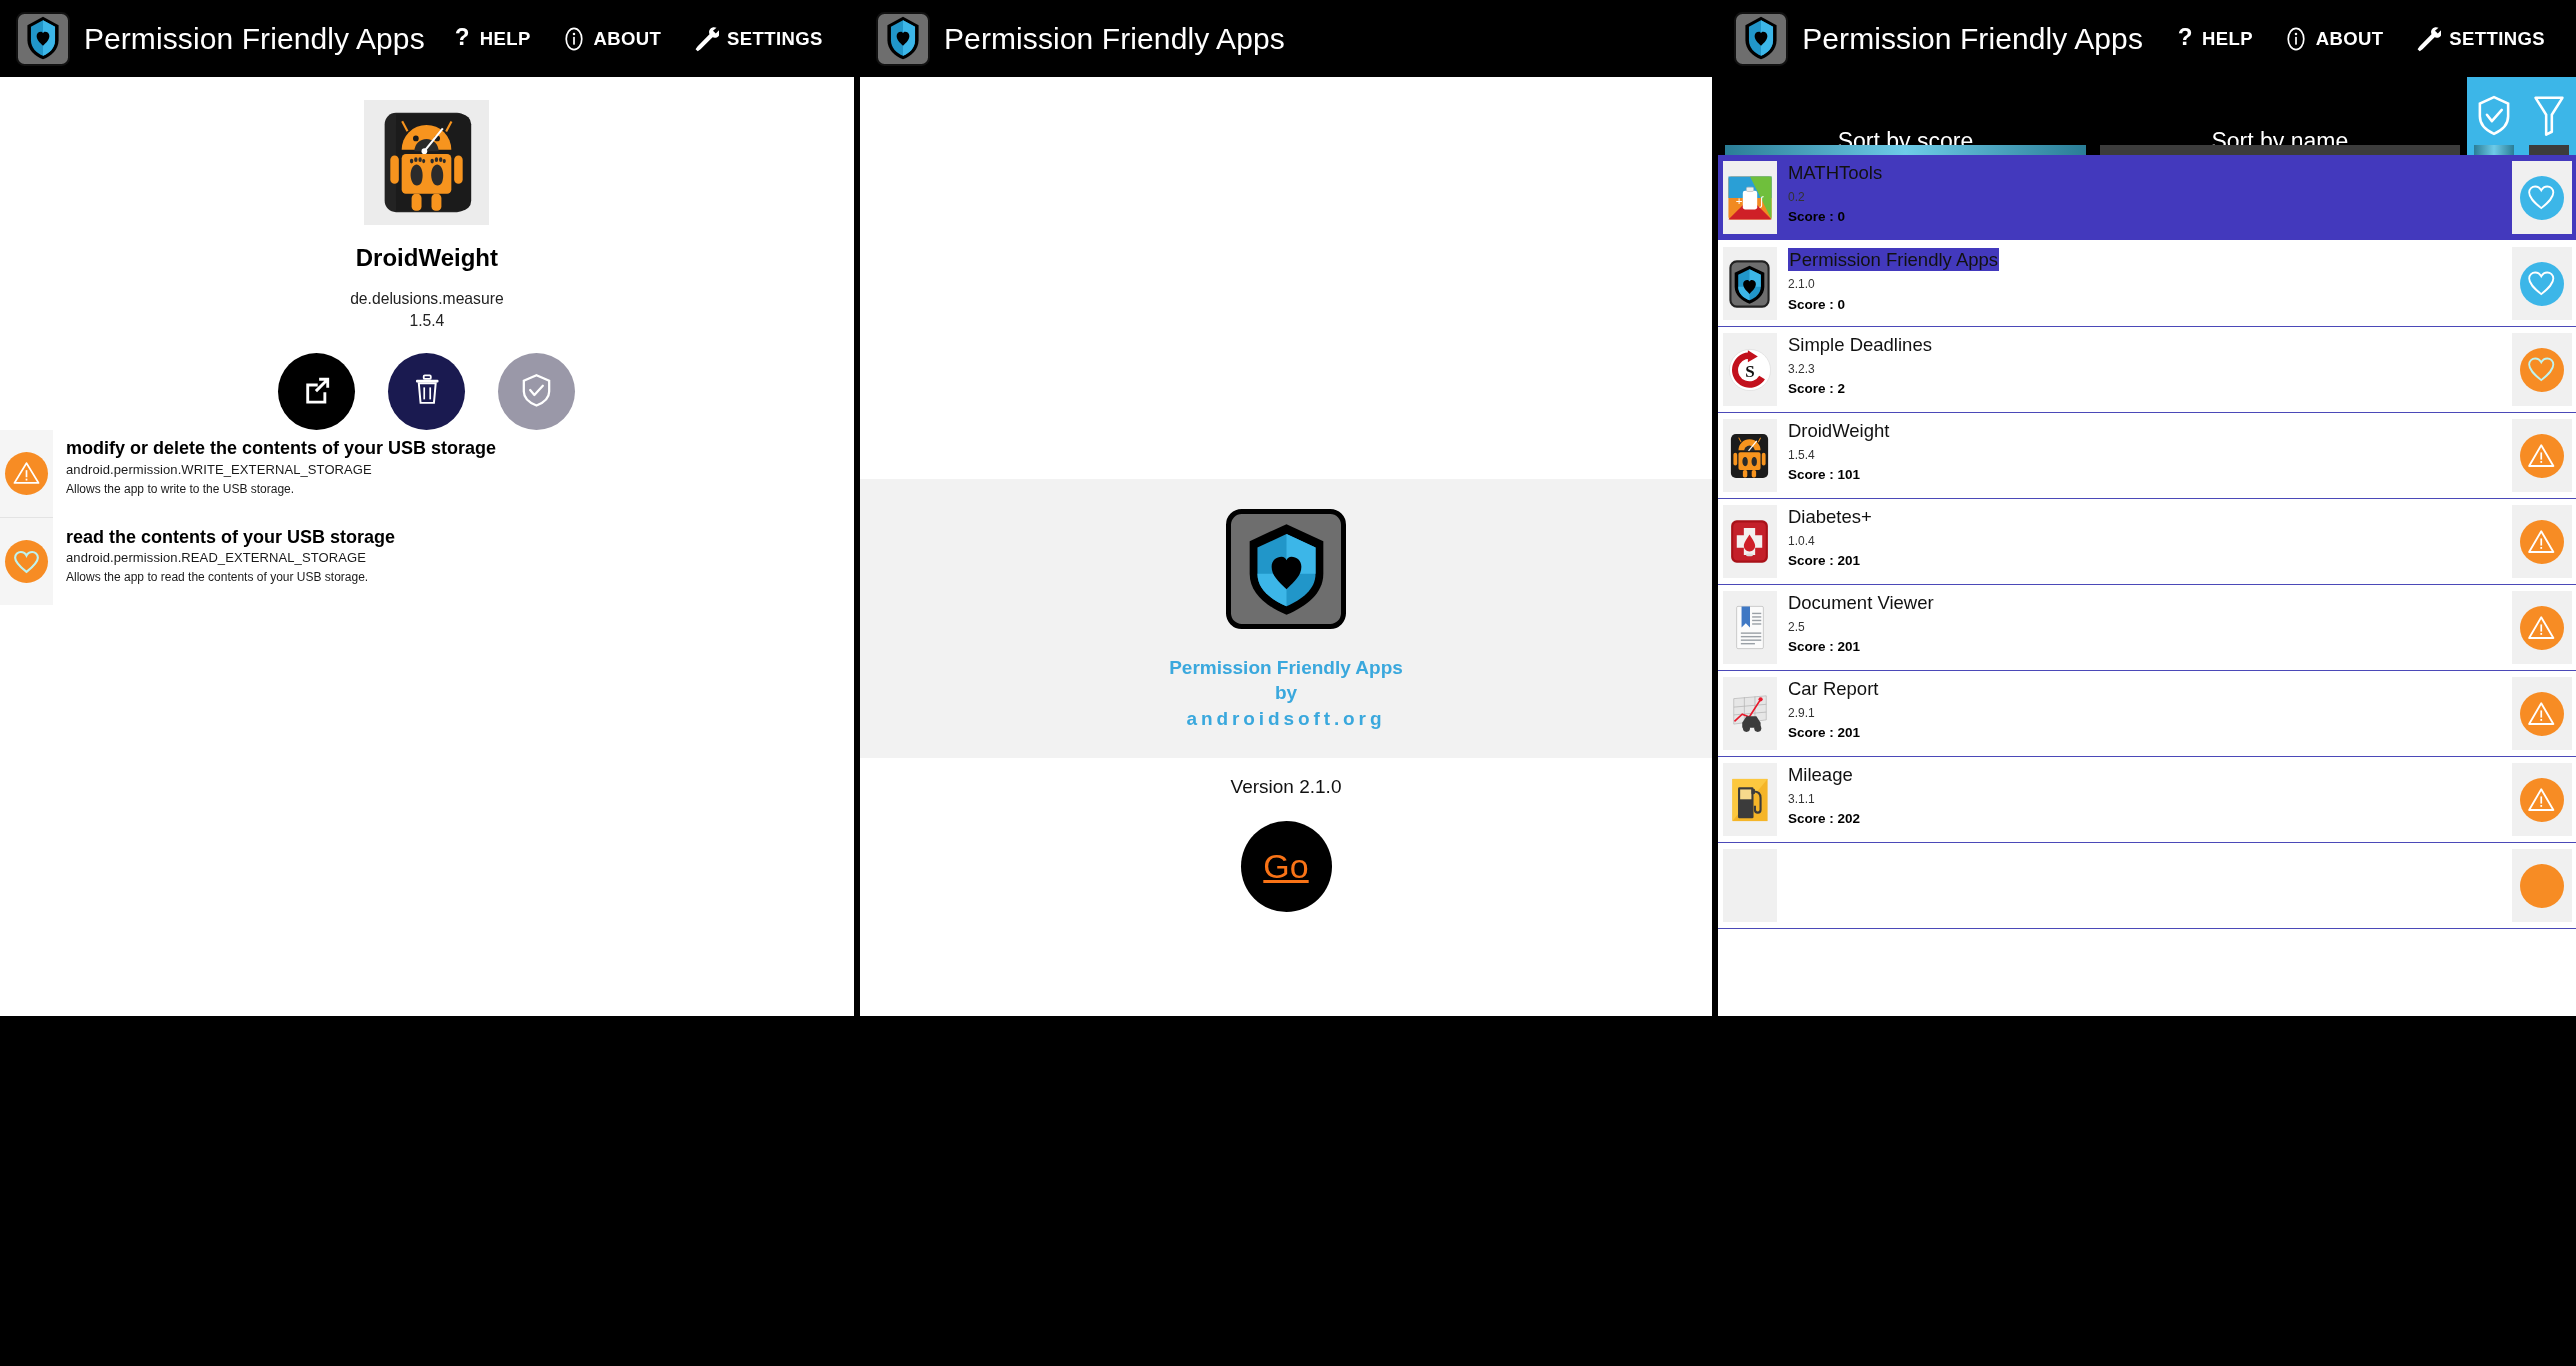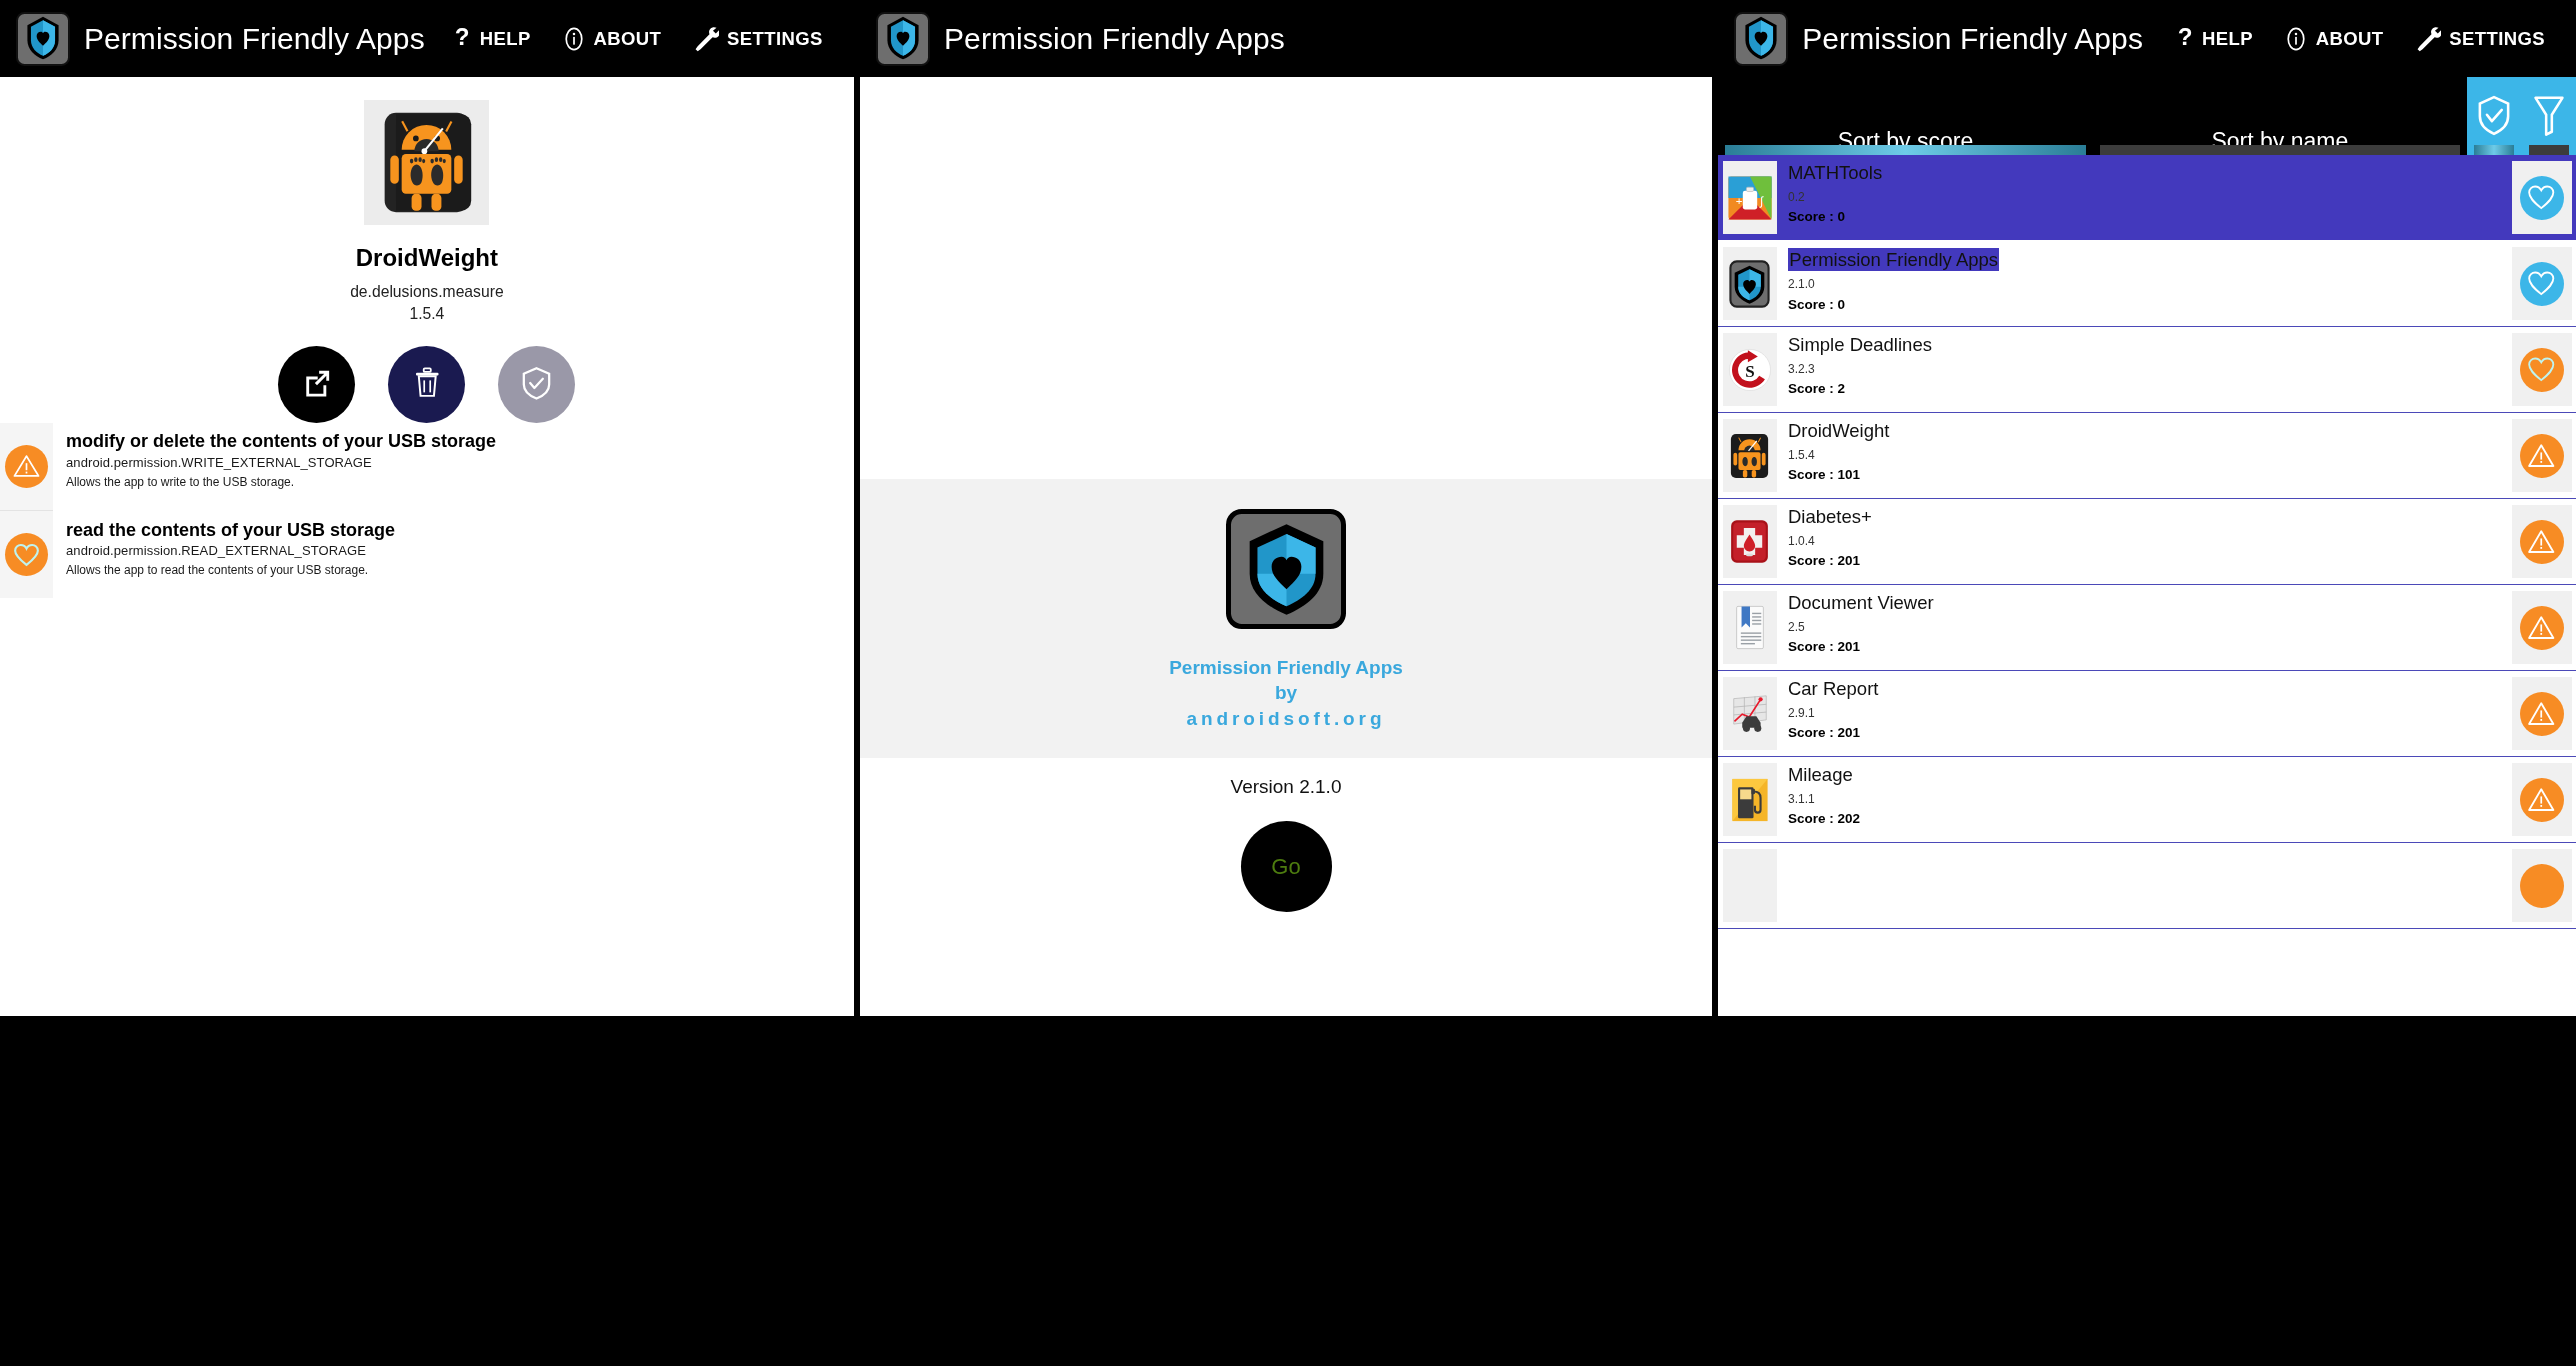--- a/index.html
+++ b/index.html
@@ -29,21 +29,21 @@
   .divider-v    { width:6.4px; background:#000; flex:none; }
   .panel-mid    { width:854px; background:#fff; }
   .panel-right  { width:860px; background:#fff; }
 
   
   .detail-body { flex:1; background:#fff; position:relative; }
   .app-hero { display:flex; flex-direction:column; align-items:center; padding-top:23px; }
   .hero-iconbox { width:125px; height:125px; background:#ececec; display:flex;
                   align-items:center; justify-content:center; }
   .hero-name { font-size:24px; font-weight:bold; color:#000; margin-top:18.5px; }
-  .hero-pkg  { font-size:15.7px; color:#222; margin-top:11px; }
+  .hero-pkg  { font-size:15.7px; color:#222; margin-top:18px; }
   .hero-ver  { font-size:15.7px; color:#222; margin-top:4.3px; }
   .hero-actions { display:flex; gap:33px; margin-top:23px; }
   .fab { width:77px; height:77px; border-radius:50%; display:flex;
          align-items:center; justify-content:center; border:none; cursor:pointer; }
   .fab-open  { background:#000; }
   .fab-del   { background:#1a1a50; }
   .fab-chk   { background:#9a98a8; }
 
   .group-title { font-size:21.3px; font-weight:bold; color:#000; margin:30px 0 5.7px 13px; }
   .perm-row { display:flex; align-items:flex-start; background:#fff; }
@@ -63,23 +63,23 @@
   .splash-gap { height:402px; }
   .splash-band { width:100%; background:#f2f2f2; padding:30px 0 27px;
                  display:flex; flex-direction:column; align-items:center; }
   .splash-logo { width:120px; height:120px; border-radius:15.7px; background:#6e6e6e;
                  border:5.7px solid #000; display:flex; align-items:center;
                  justify-content:center; }
   .splash-brand { margin-top:26px; text-align:center; color:#3aa8dd;
                   font-size:19px; font-weight:bold; line-height:1.33; }
   .splash-brand .dom { letter-spacing:3.9px; }
   .splash-version { font-size:19px; color:#111; margin-top:18.5px; }
-  .go-btn { width:91px; height:91px; border-radius:50%; background:#000; color:#4d7c0f;
-            font-size:22px; display:flex; align-items:center; justify-content:center;
-            margin-top:23px; border:none; cursor:pointer; font-family:"Liberation Sans",sans-serif; }
+  .go-btn { width:91px; height:91px; border-radius:50%; background:#000; color:#f97316;
+            font-size:34px; display:flex; align-items:center; justify-content:center;
+            margin-top:23px; border:none; cursor:pointer; font-family:"Liberation Sans",sans-serif;text-decoration:underline; }
 
   
   .sorttabs { height:78px; background:#000; display:flex; align-items:stretch; flex:none; }
   .sorttab { flex:1; display:flex; align-items:flex-end; justify-content:center;
              color:#fff; font-size:23px; position:relative; cursor:pointer; }
   .tabbar-ind { position:absolute; bottom:0; left:7.1px; right:7.1px; height:10px; }
   .ind-active { background:linear-gradient(90deg,#2a7d96 0%,#6ecbe8 50%,#2a7d96 100%); }
   .ind-idle   { background:#3c3c3c; }
   .icon-tabs { width:109px; background:#3cb6e8; display:flex; flex:none; }
   .icon-tab { flex:1; display:flex; align-items:center; justify-content:center;

